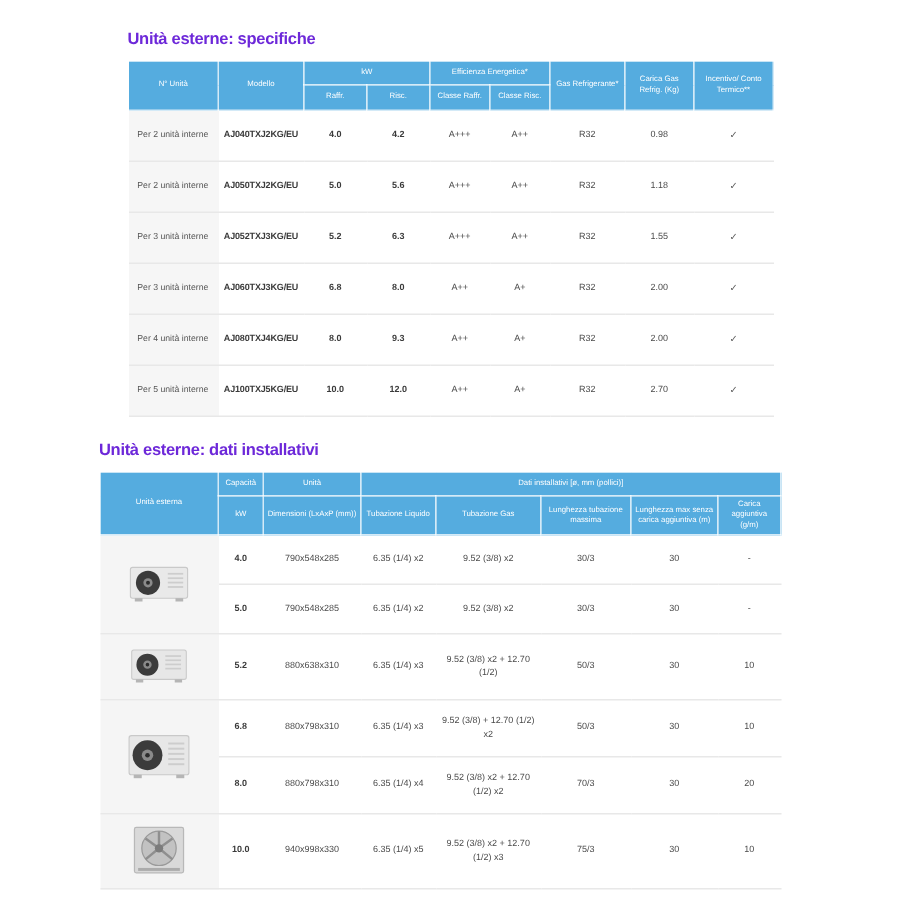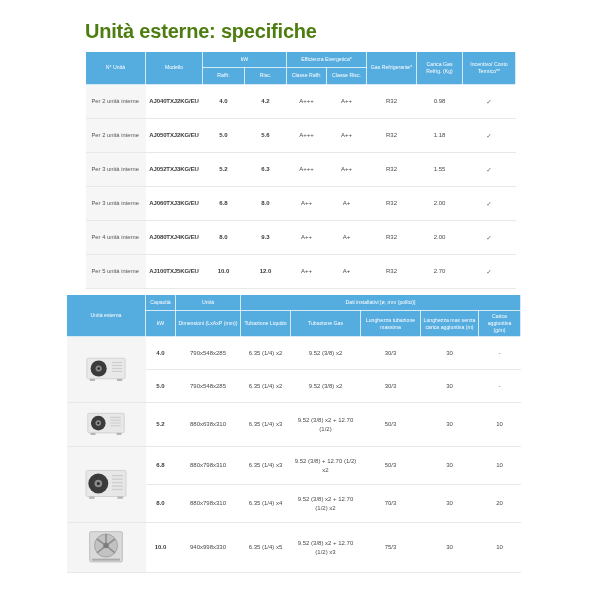--- a/index.html
+++ b/index.html
@@ -1,21 +1,21 @@
 <!DOCTYPE html>
 <html><head>
 <meta charset="utf-8">
 <style>
   html,body{margin:0;padding:0;background:#fff;}
   .page{position:relative;width:600px;height:600px;background:#ffffff;overflow:hidden;
         font-family:"Liberation Sans",sans-serif;}
   .block{position:absolute;}
   .block1{left:85px;top:20px;width:430px;}
   .block2{left:66px;top:294px;width:454px;}
-  h2.title{margin:0 0 8px 0;font-size:20px;font-weight:700;color:#4d7c0f;letter-spacing:-0.2px;}
+  h2.title{margin:0 0 8px 0;font-size:11px;font-weight:700;color:#6d28d9;letter-spacing:-0.2px;}
   table{border-collapse:collapse;table-layout:fixed;width:100%;}
   thead th{background:#55acdf;color:#ffffff;font-weight:400;font-size:5.2px;line-height:1.35;
            text-align:center;vertical-align:middle;padding:2px 2px;
            border:1px solid rgba(255,255,255,0.75);}
   thead tr.grp-row th{height:11px;}
   thead tr.sub-row th{height:12px;}
   tbody td{font-size:6px;color:#4a4a4a;text-align:center;vertical-align:middle;
            border-bottom:1px solid #e8e8e8;padding:2px;line-height:1.5;}
   td.firstcol{background:#f6f6f6;text-align:left;padding-left:6px;font-size:5.8px;color:#555;}
   td.model{font-weight:700;color:#3a3a3a;letter-spacing:-0.1px;}
@@ -130,20 +130,21 @@
           <td>A+</td>
           <td>R32</td>
           <td>2.70</td>
           <td class="check">✓</td>
         </tr>
       </tbody>
     </table>
   </section>
 
   <section class="block block2">
+    <h2 class="title">Unità esterne: dati installativi</h2>
     <table class="t2">
       <colgroup>
         <col style="width:79px">
           <col style="width:30px">
           <col style="width:65px">
           <col style="width:50px">
         <col style="width:70px">
           <col style="width:60px">
           <col style="width:58px">
           <col style="width:42px">

